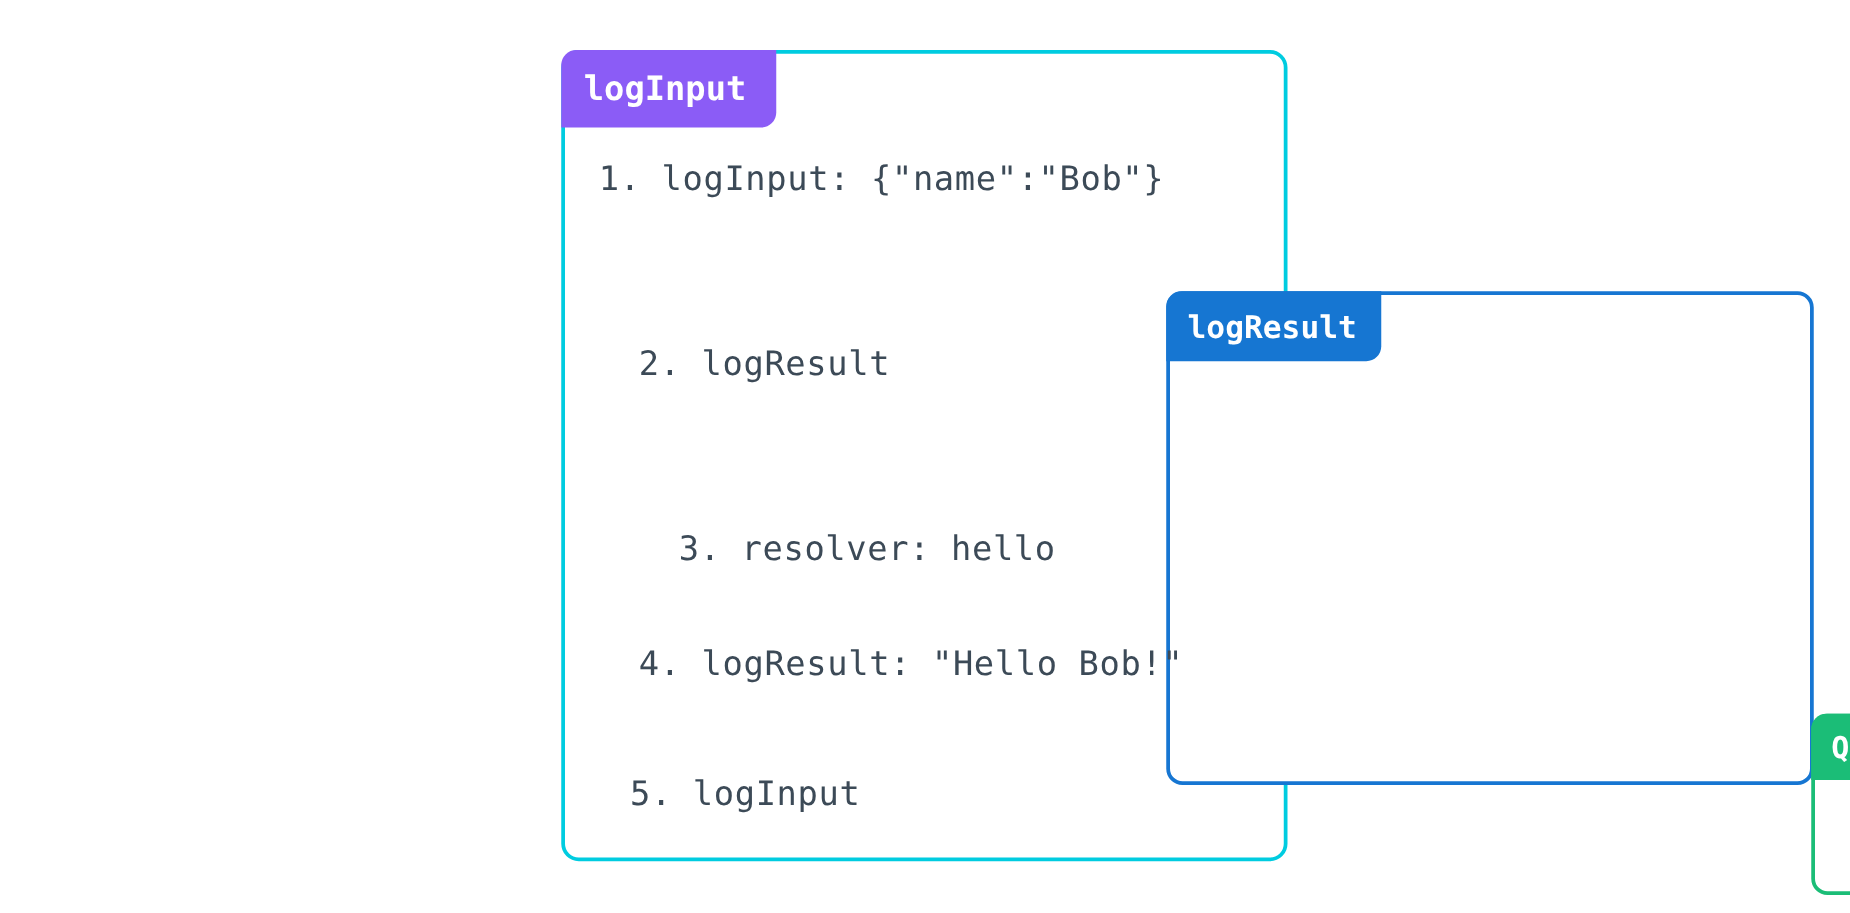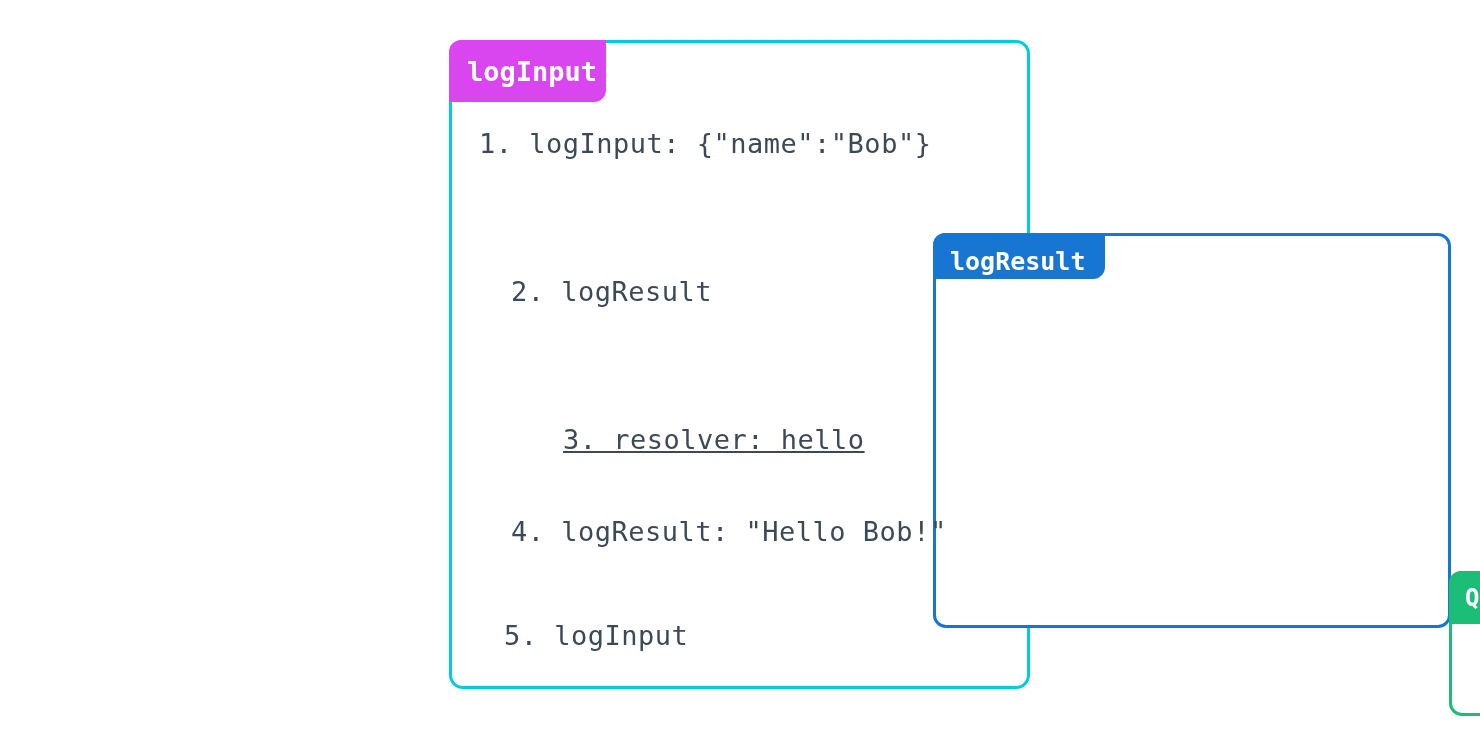--- a/index.html
+++ b/index.html
@@ -70,29 +70,29 @@
     font-weight: bold;
     line-height: 1;
     white-space: nowrap;
     border-top-left-radius: 12px;
     border-bottom-right-radius: 12px;
     border-top-right-radius: 0;
     border-bottom-left-radius: 0;
   }
 
   .tab-outer {
-    background: #d946ef;
+    background: #8b5cf6;
     font-size: 27px;
-    padding: 18px 9px 17px 18px;
+    padding: 18px 24px 17px 18px;
   }
 
   .tab-middle {
     background: #1676d2;
     font-size: 25px;
-    padding: 16px 20px 5px 17px;
+    padding: 16px 20px 15px 17px;
   }
 
   .tab-inner {
     background: #1bbd77;
     font-size: 24px;
     padding: 15px 18px 14px 16px;
   }
 
   
   .lines {
@@ -108,21 +108,21 @@
     color: #3c4a57;
     font-family: "DejaVu Sans Mono", "Liberation Mono", monospace;
     font-size: 27px;
     line-height: 1;
     letter-spacing: 0.5px;
     white-space: pre;
   }
 
   .line-1 { left: 479px;  top: 130px; }
   .line-2 { left: 511px;  top: 278px; }
-  .line-3 { left: 563px;  top: 426px; text-decoration: underline; }
+  .line-3 { left: 543px;  top: 426px; }
   .line-4 { left: 511px;  top: 518px; }
   .line-5 { left: 504px;  top: 622px; }
 </style>
 </head>
 <body>
 
 <div id="canvas">
 
   <div class="trace-box box-outer">
 

